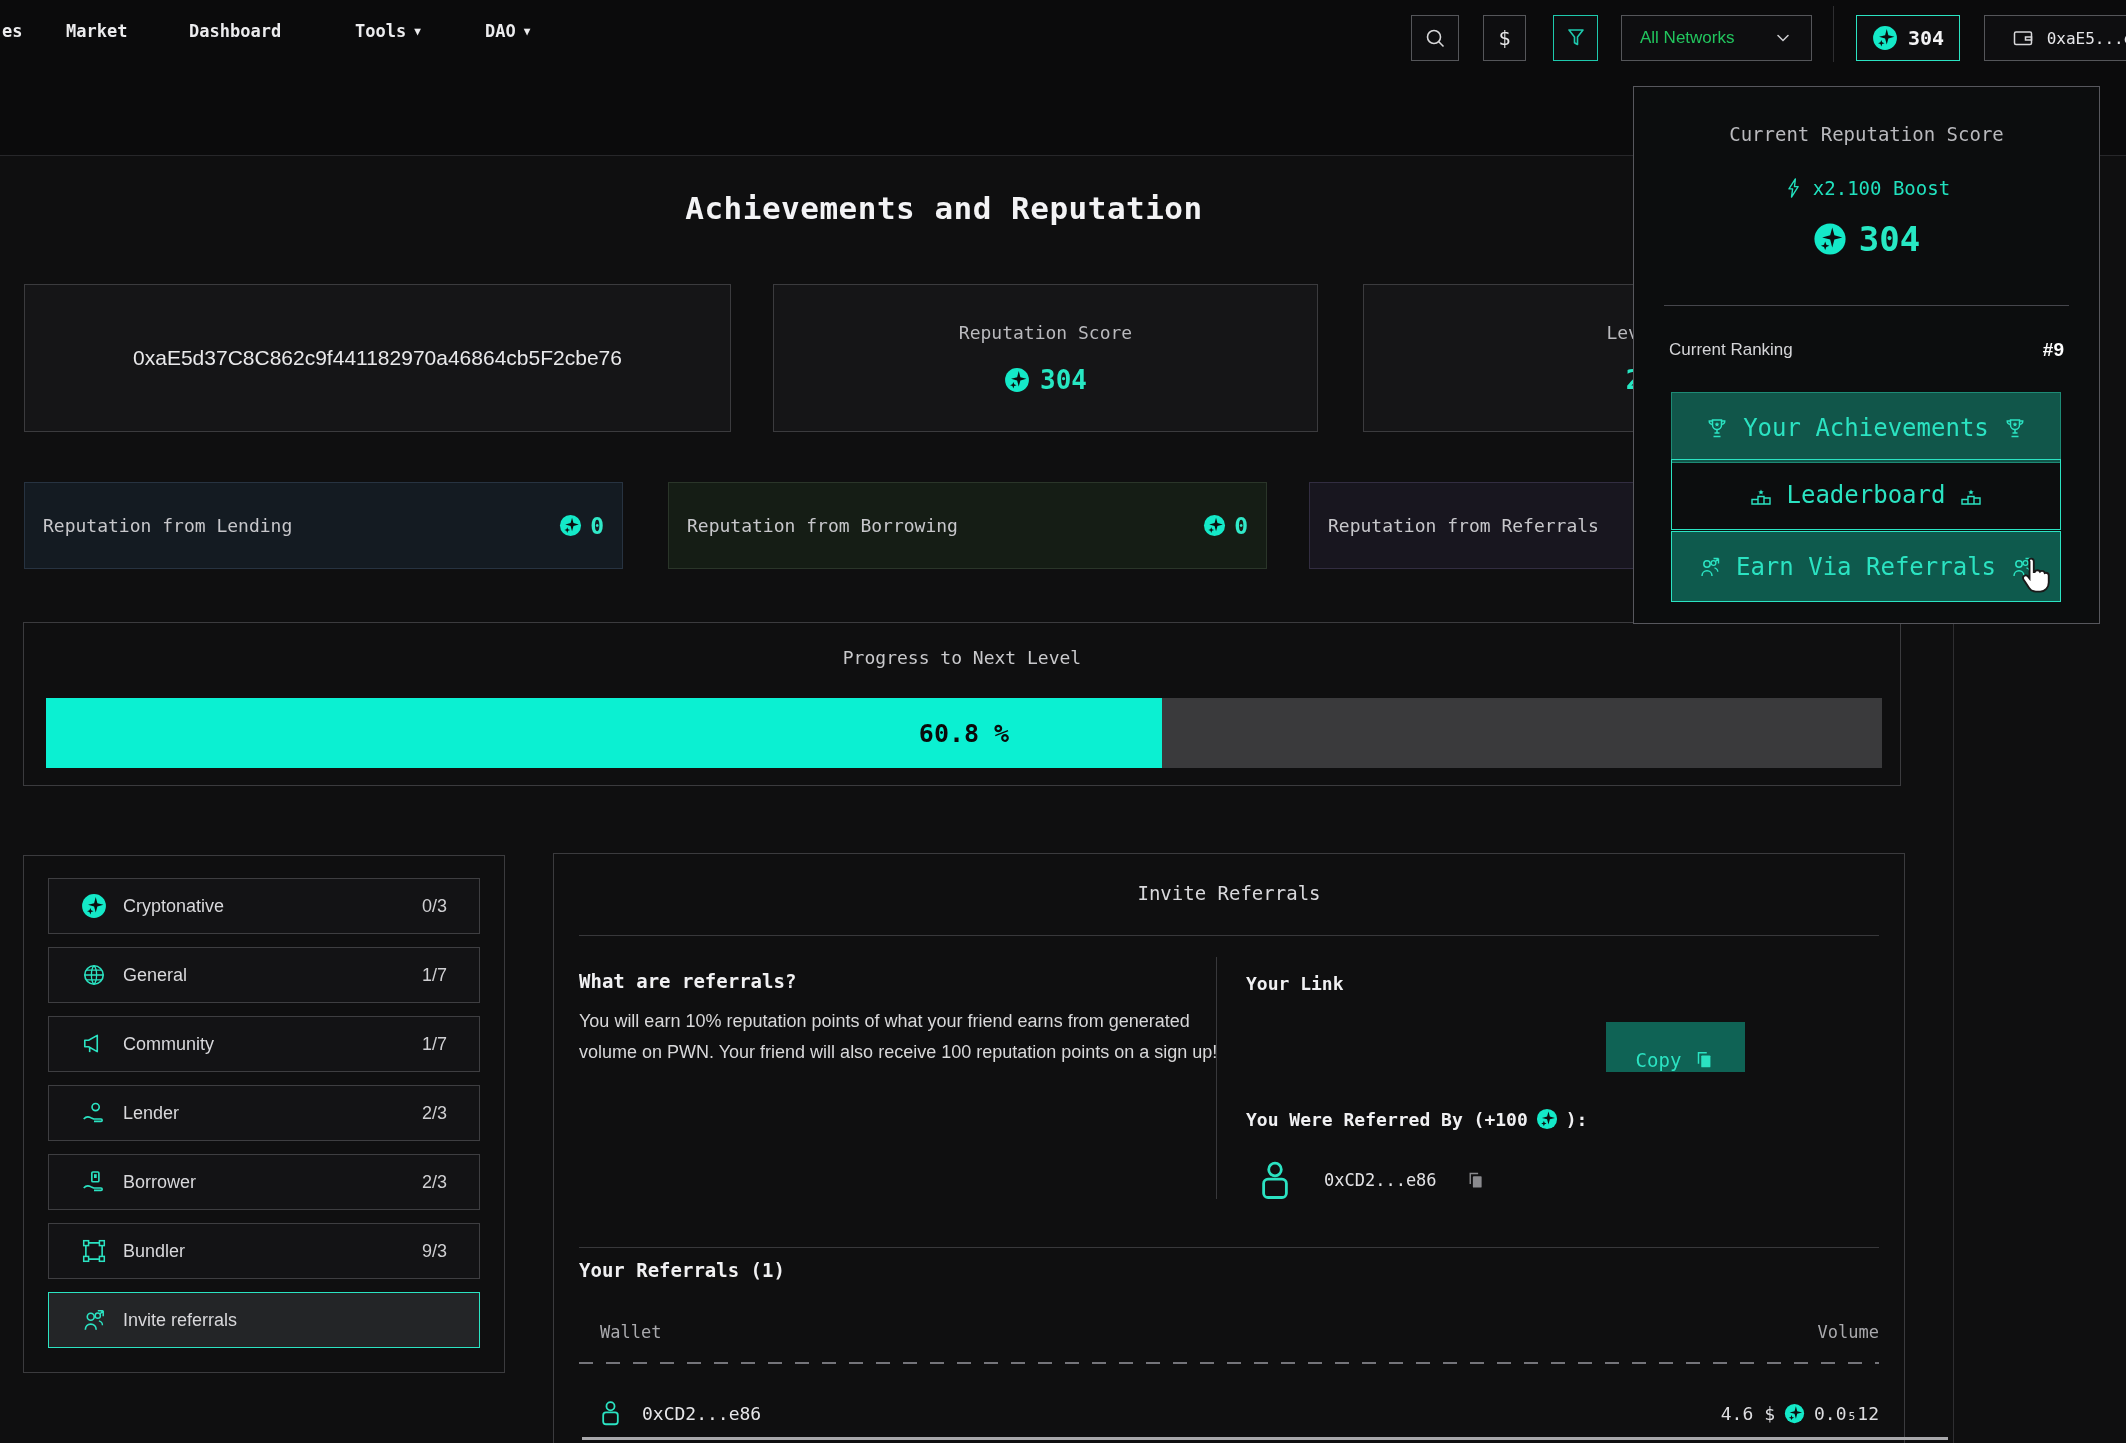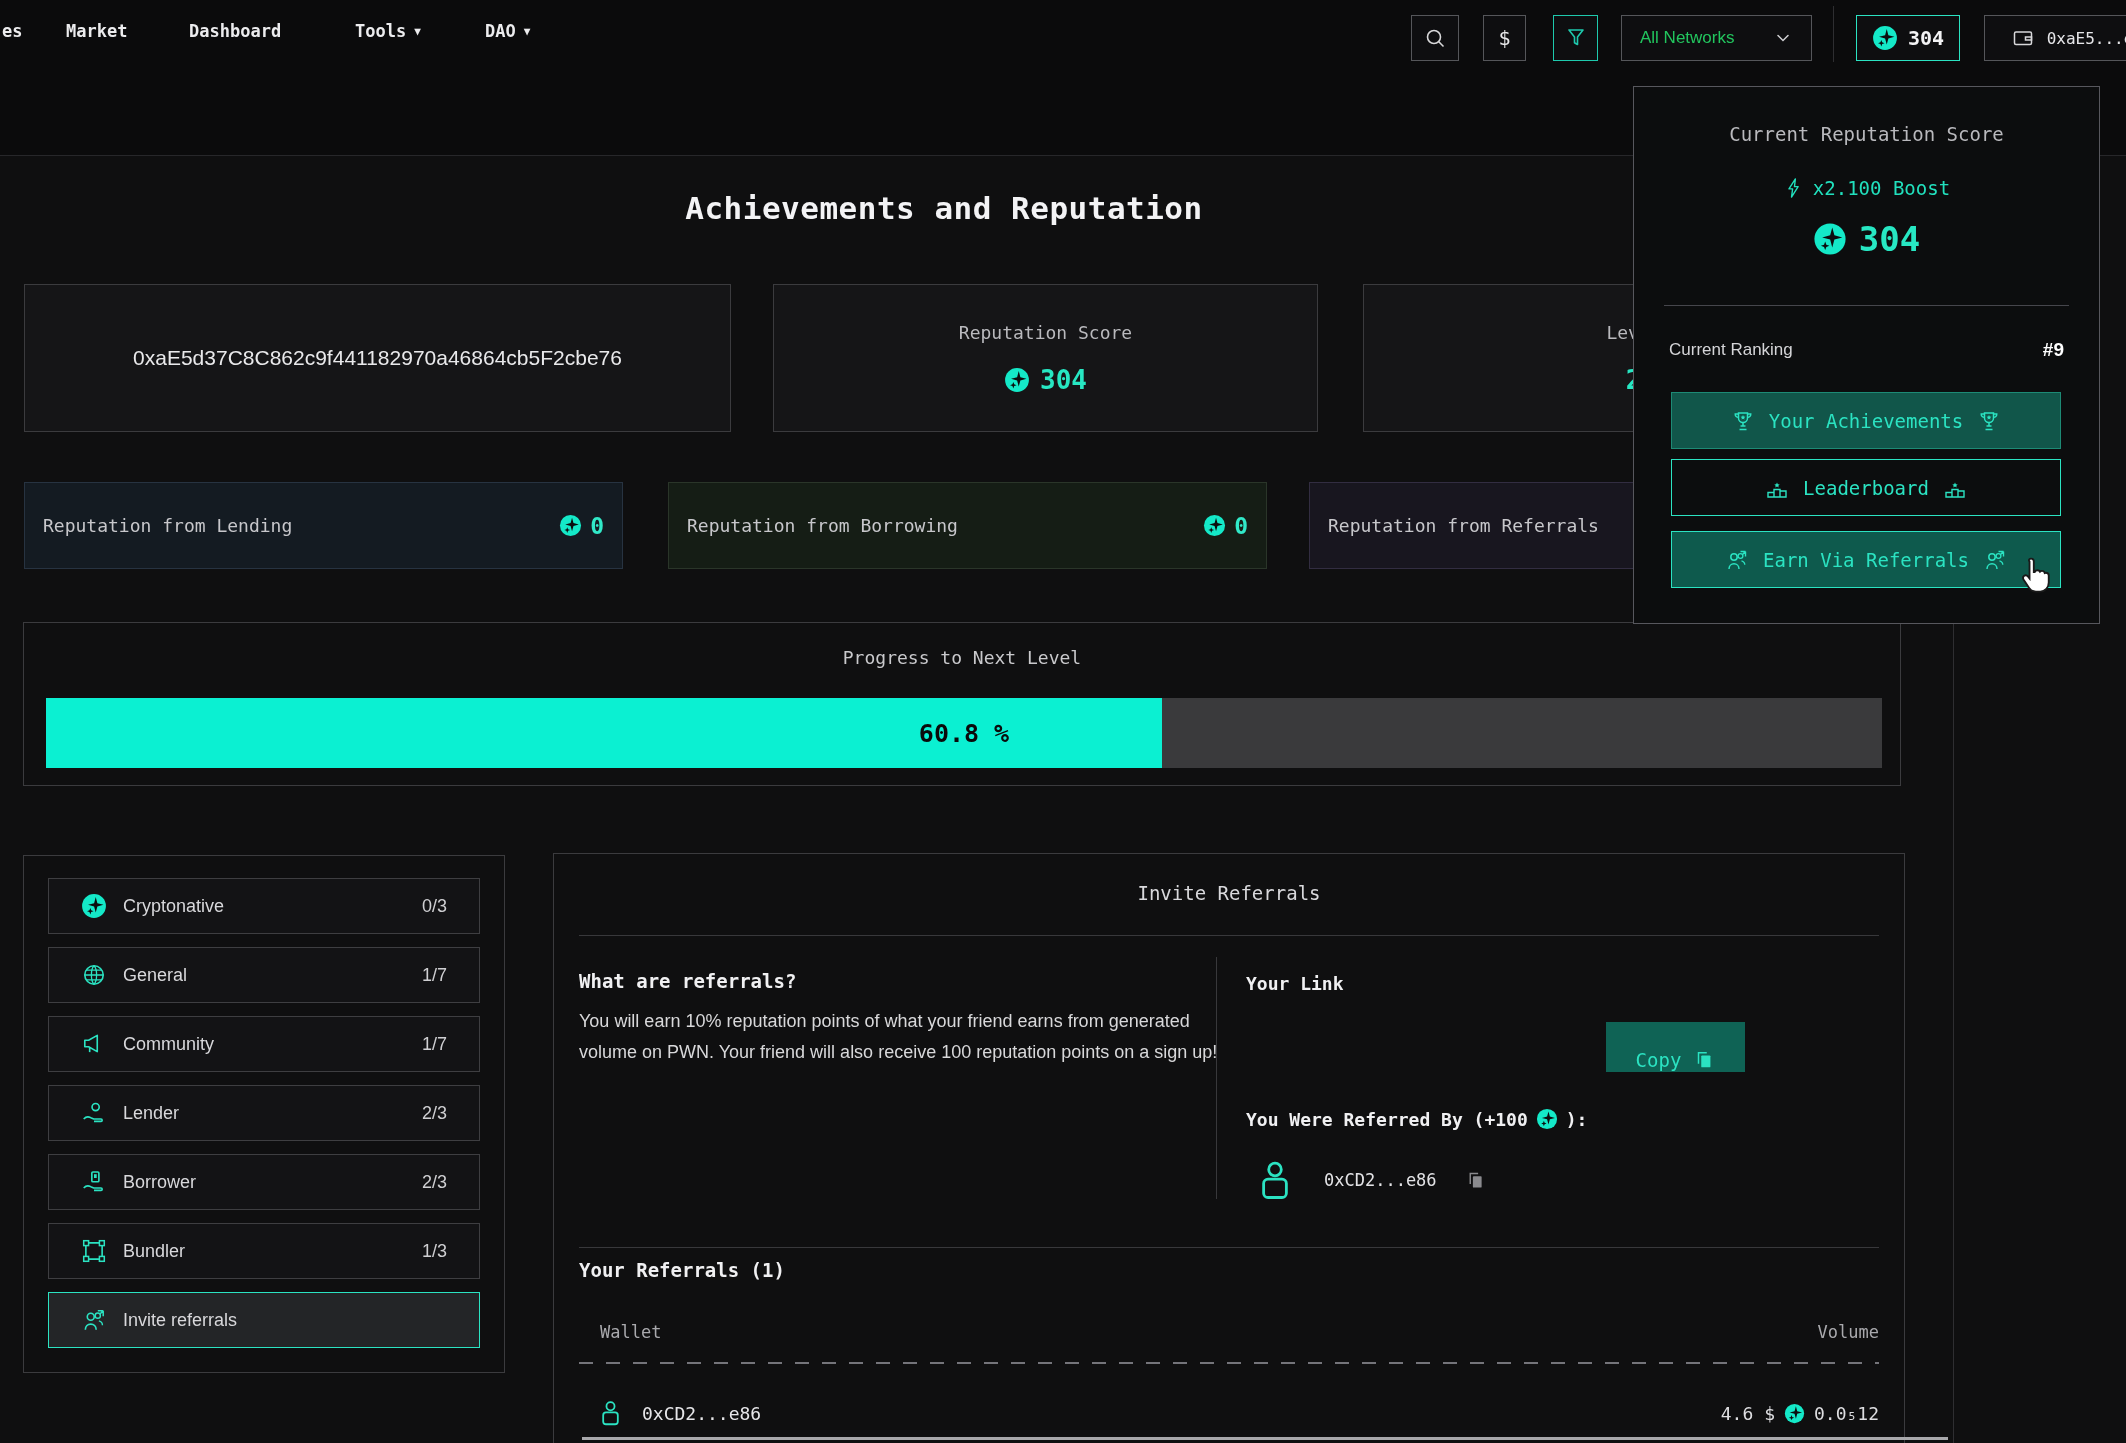--- a/index.html
+++ b/index.html
@@ -26,22 +26,22 @@
   .popup-title{position:absolute;left:0;top:36px;width:100%;text-align:center;font-size:19px;color:#b9b9bd;}
   .popup-boost{position:absolute;left:0;top:90px;width:100%;display:flex;align-items:center;justify-content:center;
                gap:8px;color:#21e0bd;font-size:19px;}
   .popup-score{position:absolute;left:0;top:132px;width:100%;display:flex;align-items:center;justify-content:center;
                gap:12px;color:#27e7c3;font-size:34px;font-weight:bold;}
   .popup-divider{position:absolute;left:30px;right:30px;top:218px;height:1px;background:#46464c;}
   .popup-rank{position:absolute;left:35px;right:35px;top:252px;display:flex;justify-content:space-between;
               align-items:center;}
   .popup-rank .lbl{font-size:17px;color:#d5d5d8;font-family:"Liberation Sans",sans-serif;}
   .popup-rank .val{font-size:19px;color:#ffffff;font-weight:bold;font-family:"Liberation Sans",sans-serif;}
-  .pbtn{position:absolute;left:37px;right:38px;height:57px;box-sizing:border-box;display:flex;align-items:center;
-        justify-content:center;gap:14px;font-size:19px;color:#2be3c2;cursor:pointer;}
+  .pbtn{position:absolute;left:37px;right:38px;height:71px;box-sizing:border-box;display:flex;align-items:center;
+        justify-content:center;gap:14px;font-size:24px;color:#2be3c2;cursor:pointer;}
   .pbtn.filled{background:#11564a;border:1px solid #1d8a75;}
   .pbtn.outline{background:transparent;border:1px solid #2be3c2;}
   .pbtn.hovered{background:#0e5a4d;border:1px solid #2be3c2;}
 
   
   .page-title{position:absolute;left:0;top:190px;width:1888px;text-align:center;font-size:31px;
               font-weight:bold;color:#f3f3f5;letter-spacing:.5px;}
   .card{position:absolute;box-sizing:border-box;border:1px solid #3b3b3e;background:#151517;}
   .addr-card{left:24px;top:284px;width:707px;height:148px;display:flex;align-items:center;justify-content:center;}
   .addr-text{font-family:"Liberation Sans",sans-serif;font-size:21px;color:#e9e9eb;}
@@ -316,21 +316,21 @@
           <use href="#i-borrower"></use>
         </svg>
       <span class="ach-label">Borrower</span>
       <span class="ach-count">2/3</span>
     </div>
     <div class="ach-item">
       <svg width="26" height="26" class="icon-teal">
           <use href="#i-bundle"></use>
         </svg>
       <span class="ach-label">Bundler</span>
-      <span class="ach-count">1/3</span>
+      <span class="ach-count">9/3</span>
     </div>
     <div class="ach-item selected">
       <svg width="26" height="26" class="icon-teal">
           <use href="#i-referral"></use>
         </svg>
       <span class="ach-label">Invite referrals</span>
     </div>
   </div>
 
   <div class="ref-panel">

